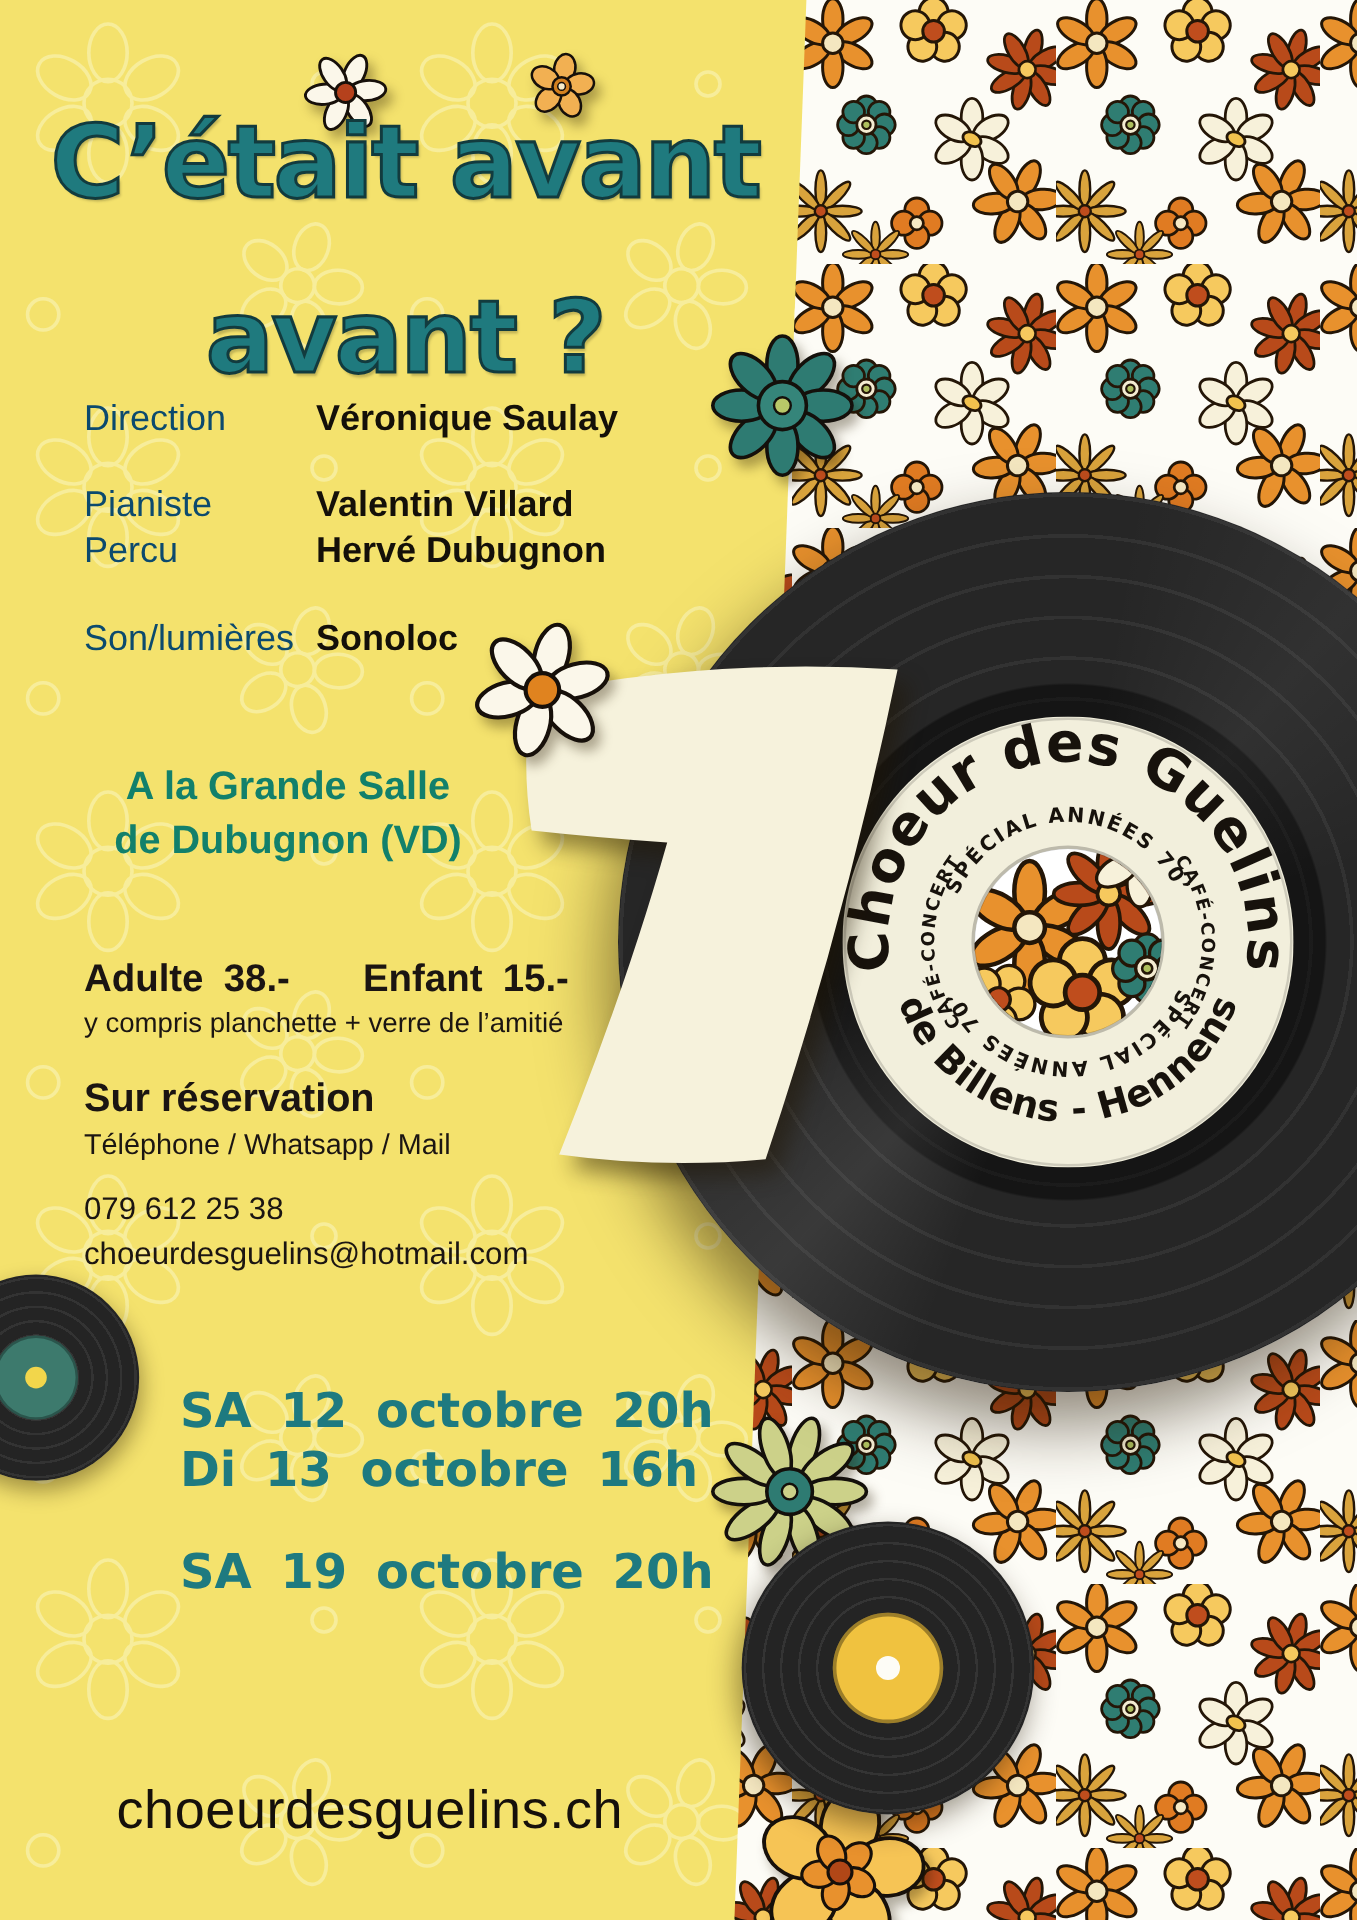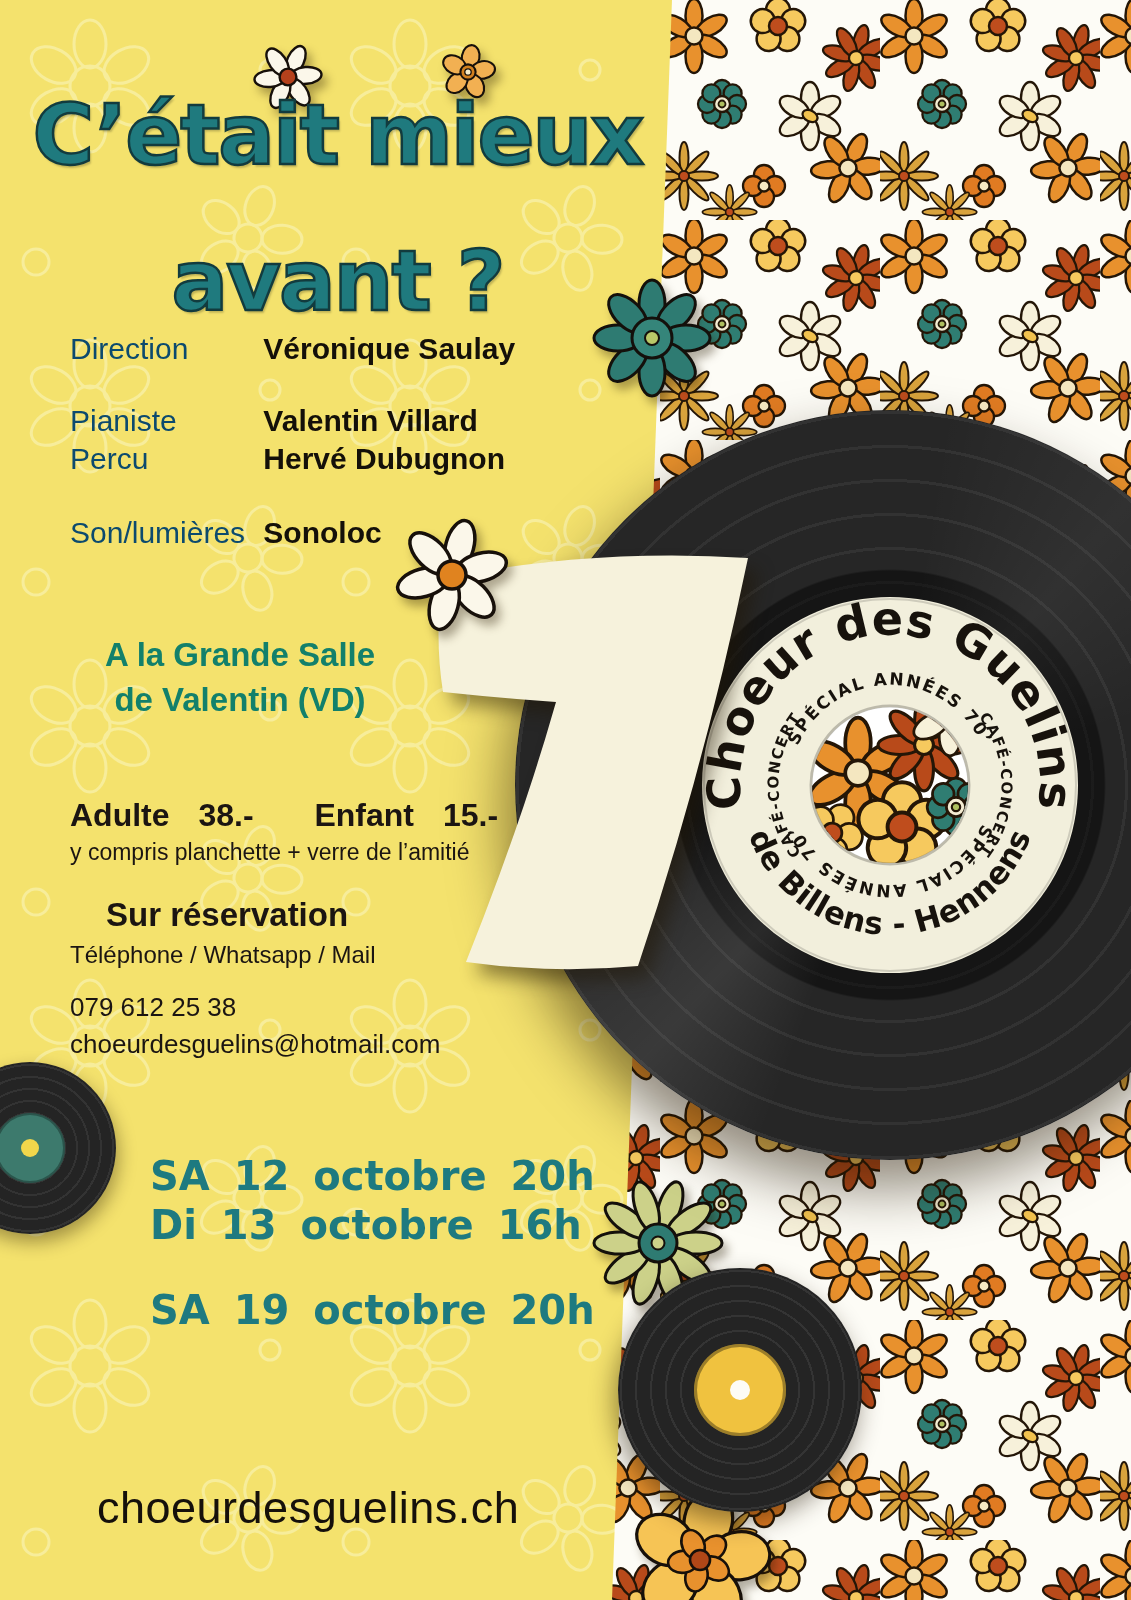--- a/index.html
+++ b/index.html
@@ -22,24 +22,24 @@
     z-index:9;white-space:nowrap;
   }
   .credit-row{position:absolute;left:70px;font-size:30px;z-index:9;white-space:nowrap;}
   .credit-row .lab{display:inline-block;width:185px;font-weight:400;color:#0c4a6e;}
   .credit-row .val{font-weight:700;color:#141009;}
   .venue{
     position:absolute;left:50px;top:633px;width:380px;text-align:center;
     font-size:33px;font-weight:700;line-height:1.35;color:#12806b;z-index:9;
   }
   .price-line{position:absolute;left:70px;top:797px;font-size:32px;font-weight:700;z-index:9;white-space:nowrap;}
-  .price-line .gap-s{margin-left:20px;}
+  .price-line .gap-s{margin-left:8px;}
   .price-line .gap-l{margin-left:52px;}
   .price-note{position:absolute;left:70px;top:839px;font-size:23px;z-index:9;white-space:nowrap;}
-  .resa-head{position:absolute;left:70px;top:896px;font-size:33px;font-weight:700;z-index:9;margin-left:36px;}
+  .resa-head{position:absolute;left:70px;top:896px;font-size:33px;font-weight:700;z-index:9;}
   .resa-channels{position:absolute;left:70px;top:941px;font-size:24px;z-index:9;}
   .resa-phone{position:absolute;left:70px;top:992px;font-size:26px;z-index:9;}
   .resa-email{position:absolute;left:70px;top:1029px;font-size:26px;z-index:9;}
   .dates{position:absolute;left:150px;z-index:9;font-family:"DejaVu Sans",sans-serif;
     font-size:40px;font-weight:800;color:#1e7a80;word-spacing:10px;letter-spacing:0px;}
   .dates div{line-height:49px;white-space:nowrap;}
   .dates.g1{top:1152px;}
   .dates.g2{top:1284px;line-height:53px;}
   .dates.g2 div{line-height:53px;}
   .website{position:absolute;left:97px;top:1482px;font-size:45px;font-weight:400;
@@ -211,21 +211,21 @@
       <use href="#f5" x="150" y="116"></use>
       <use href="#f6" x="24" y="176"></use>
       <use href="#f7" x="104" y="186"></use>
       <use href="#f1" x="188" y="168" transform="rotate(25 188 168)"></use>
       <use href="#f6" x="70" y="212" transform="scale(0.8) translate(17 53)"></use>
     </pattern>
   </defs>
   <polygon points="672,0 1131,0 1131,1600 612,1600" fill="url(#pfl)" stroke="none"></polygon>
 </svg>
 
-<div class="title-line" style="top:86px">C’était mieux</div>
+<div class="title-line" style="top:86px">C’était avant</div>
 <div class="title-line" style="top:232px">avant ?</div>
 
 <div class="credit-row" style="top:332px">
   <span class="lab">Direction</span>
   <span class="val">Véronique Saulay</span>
 </div>
 <div class="credit-row" style="top:404px">
   <span class="lab">Pianiste</span>
   <span class="val">Valentin Villard</span>
 </div>
@@ -233,21 +233,21 @@
   <span class="lab">Percu</span>
   <span class="val">Hervé Dubugnon</span>
 </div>
 <div class="credit-row" style="top:516px">
   <span class="lab">Son/lumières</span>
   <span class="val">Sonoloc</span>
 </div>
 
 <div class="venue">
   <div>A la Grande Salle</div>
-  <div>de Valentin (VD)</div>
+  <div>de Dubugnon (VD)</div>
 </div>
 
 <div class="price-line">
   <span>Adulte</span>
   <span class="gap-s">38.-</span>
   <span class="gap-l">Enfant</span>
   <span class="gap-s">15.-</span>
 </div>
 <div class="price-note">y compris planchette + verre de l’amitié</div>
 

